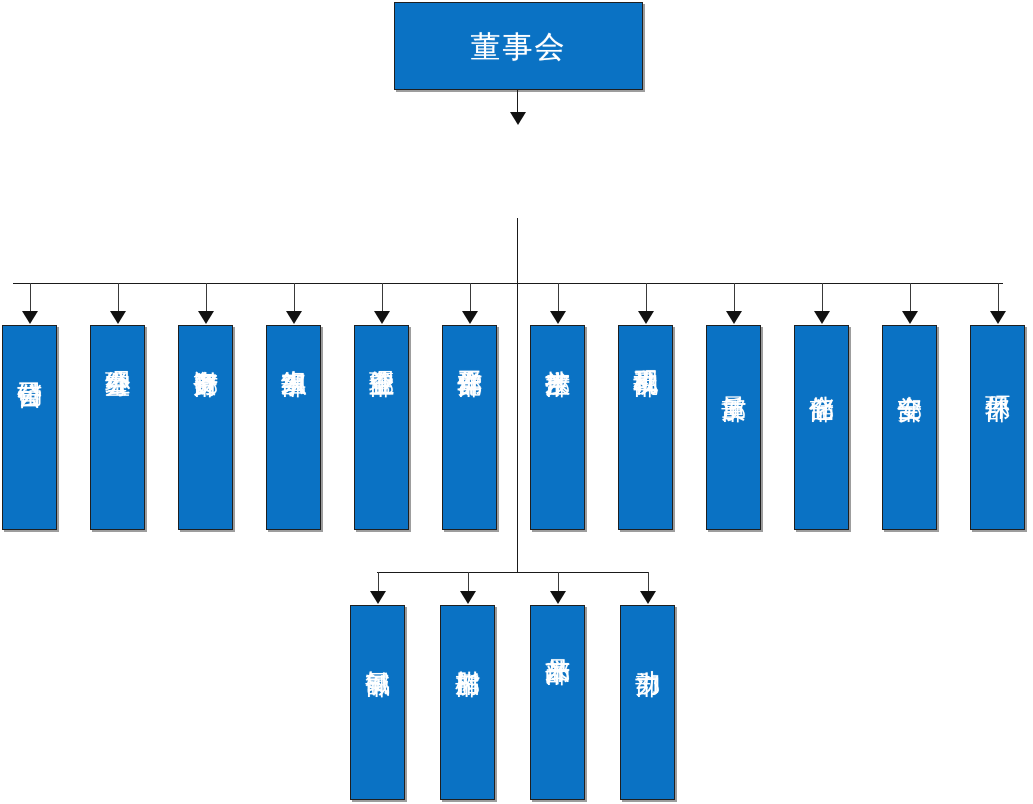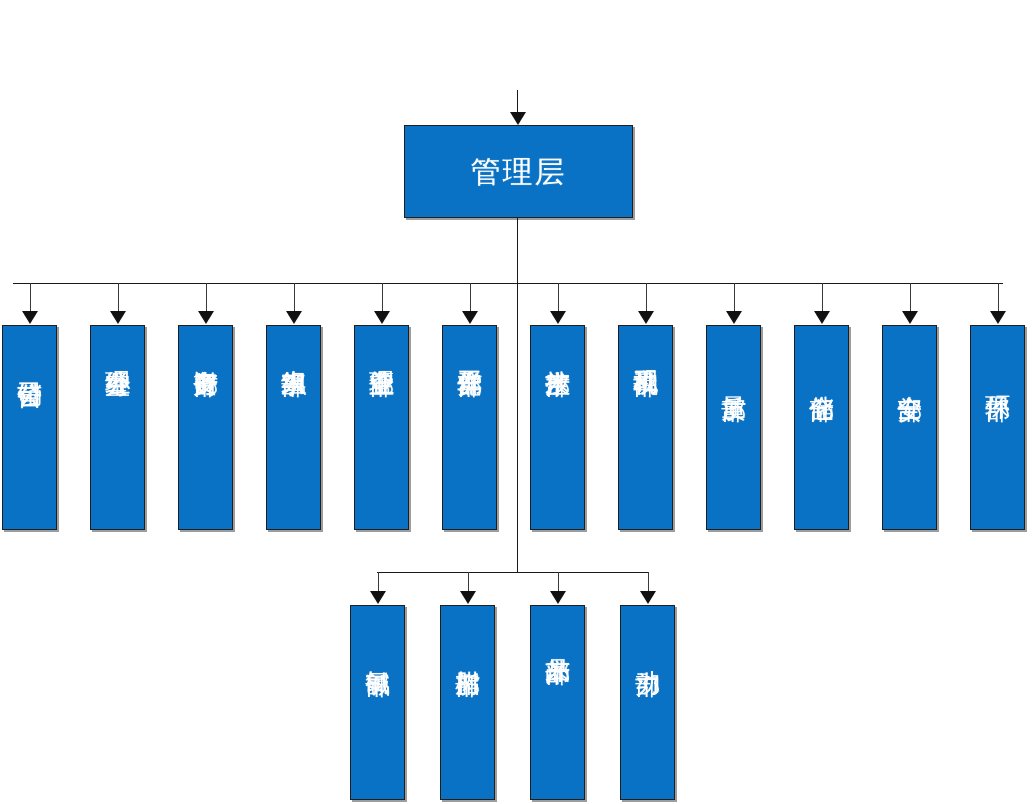--- a/index.html
+++ b/index.html
@@ -73,27 +73,27 @@
     border-left: 8px solid transparent;
     border-right: 8px solid transparent;
     border-top: 13px solid #111111;
   }
 </style>
 </head>
 <body>
 
 <div id="chart-root">
 
+  <div class="node top" style="left:394px; top:2px; width:249px; height:88px;">
+    <span class="label">董事会</span>
+  </div>
 
   <div class="line-v" style="left:517px; top:90px; height:25px;"></div>
   <div class="arrow" style="left:510px; top:112px;"></div>
 
-  <div class="node top" style="left:404px; top:125px; width:229px; height:93px;">
-    <span class="label">管理层</span>
-  </div>
 
   <div class="line-v" style="left:517px; top:218px; height:355px;"></div>
 
   <div class="line-h" style="left:13px; top:283px; width:990px;"></div>
 
   <div id="dept-row">
       <div class="node vert" style="left: 2px; top: 325px; width: 55px; height: 205px;">
         <span class="label" style="margin-top: 37px;">营销公司</span>
       </div>
       <div class="node vert" style="left: 90px; top: 325px; width: 55px; height: 205px;">

